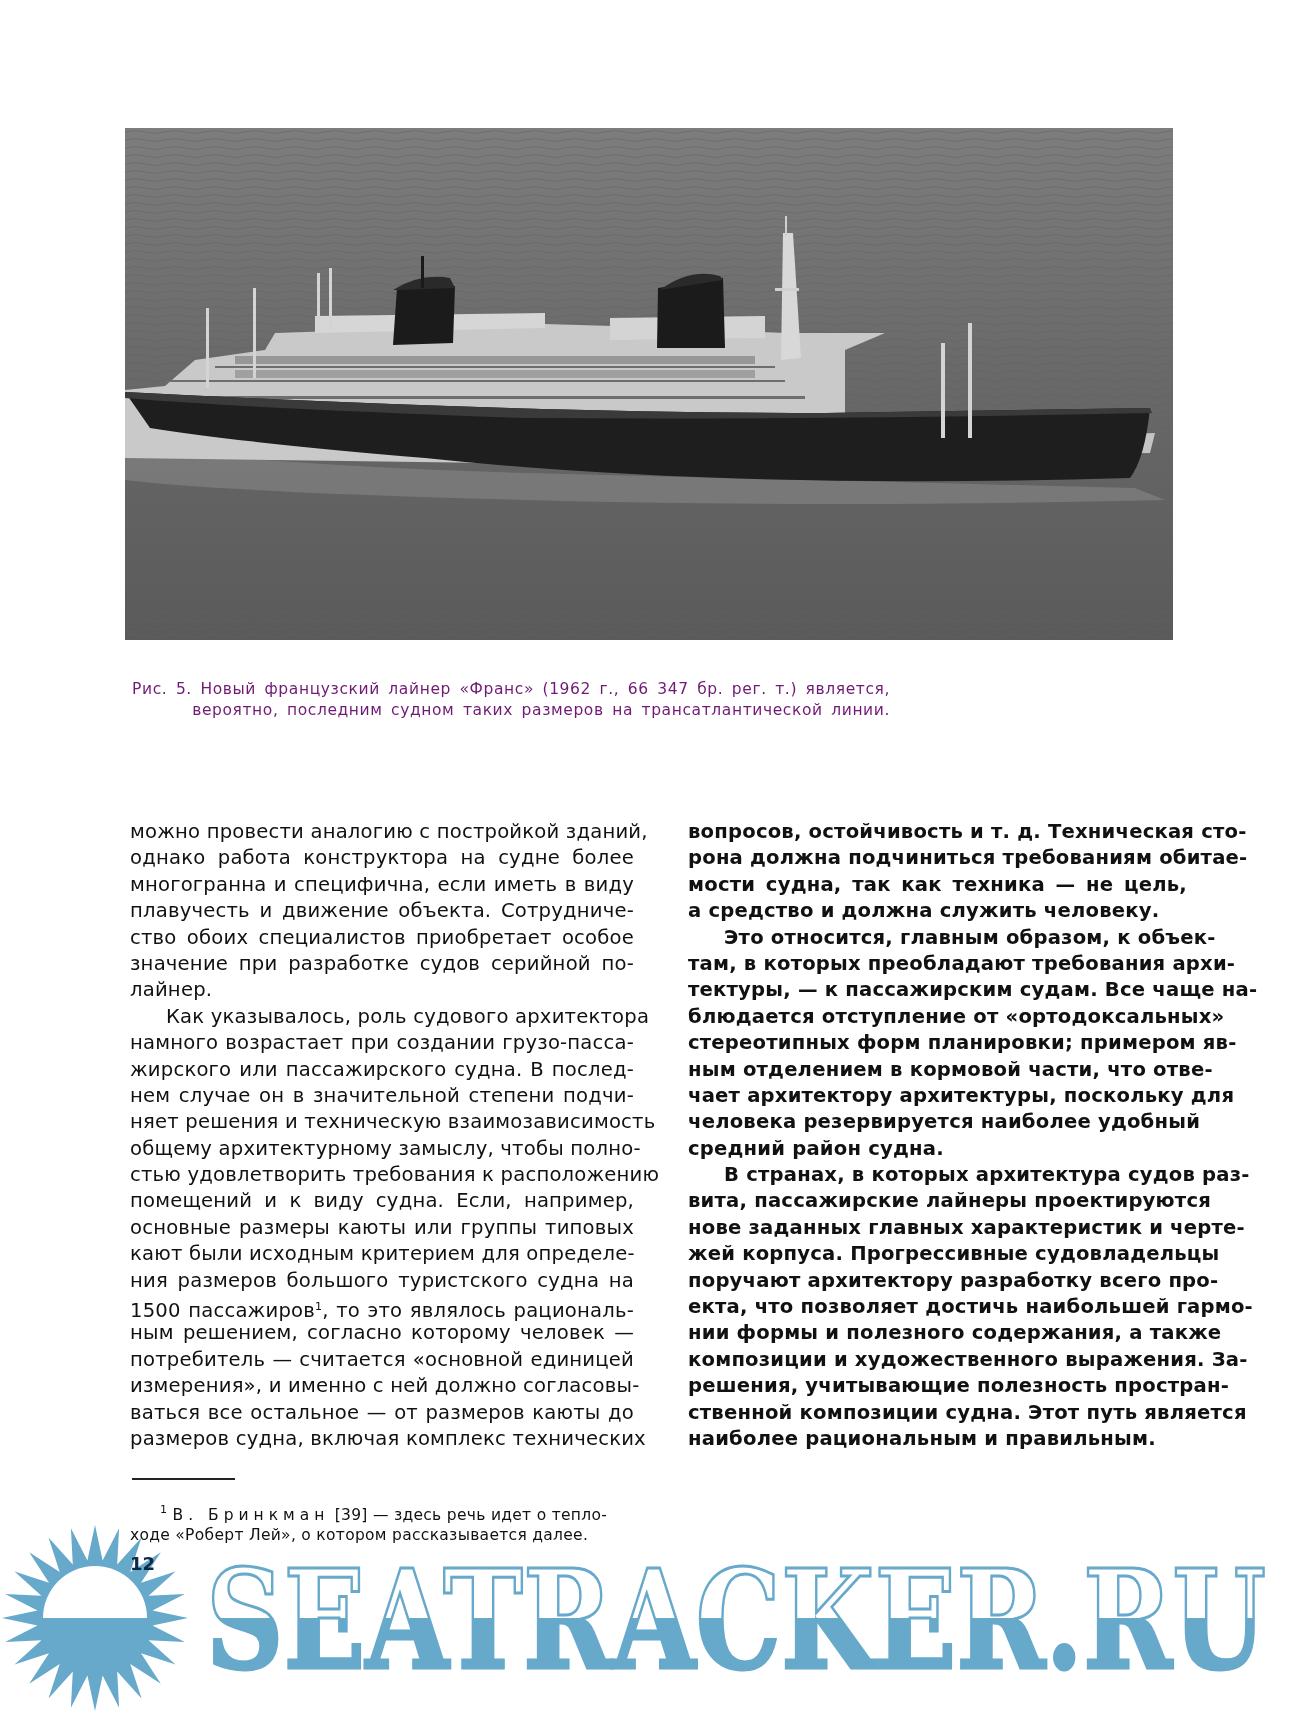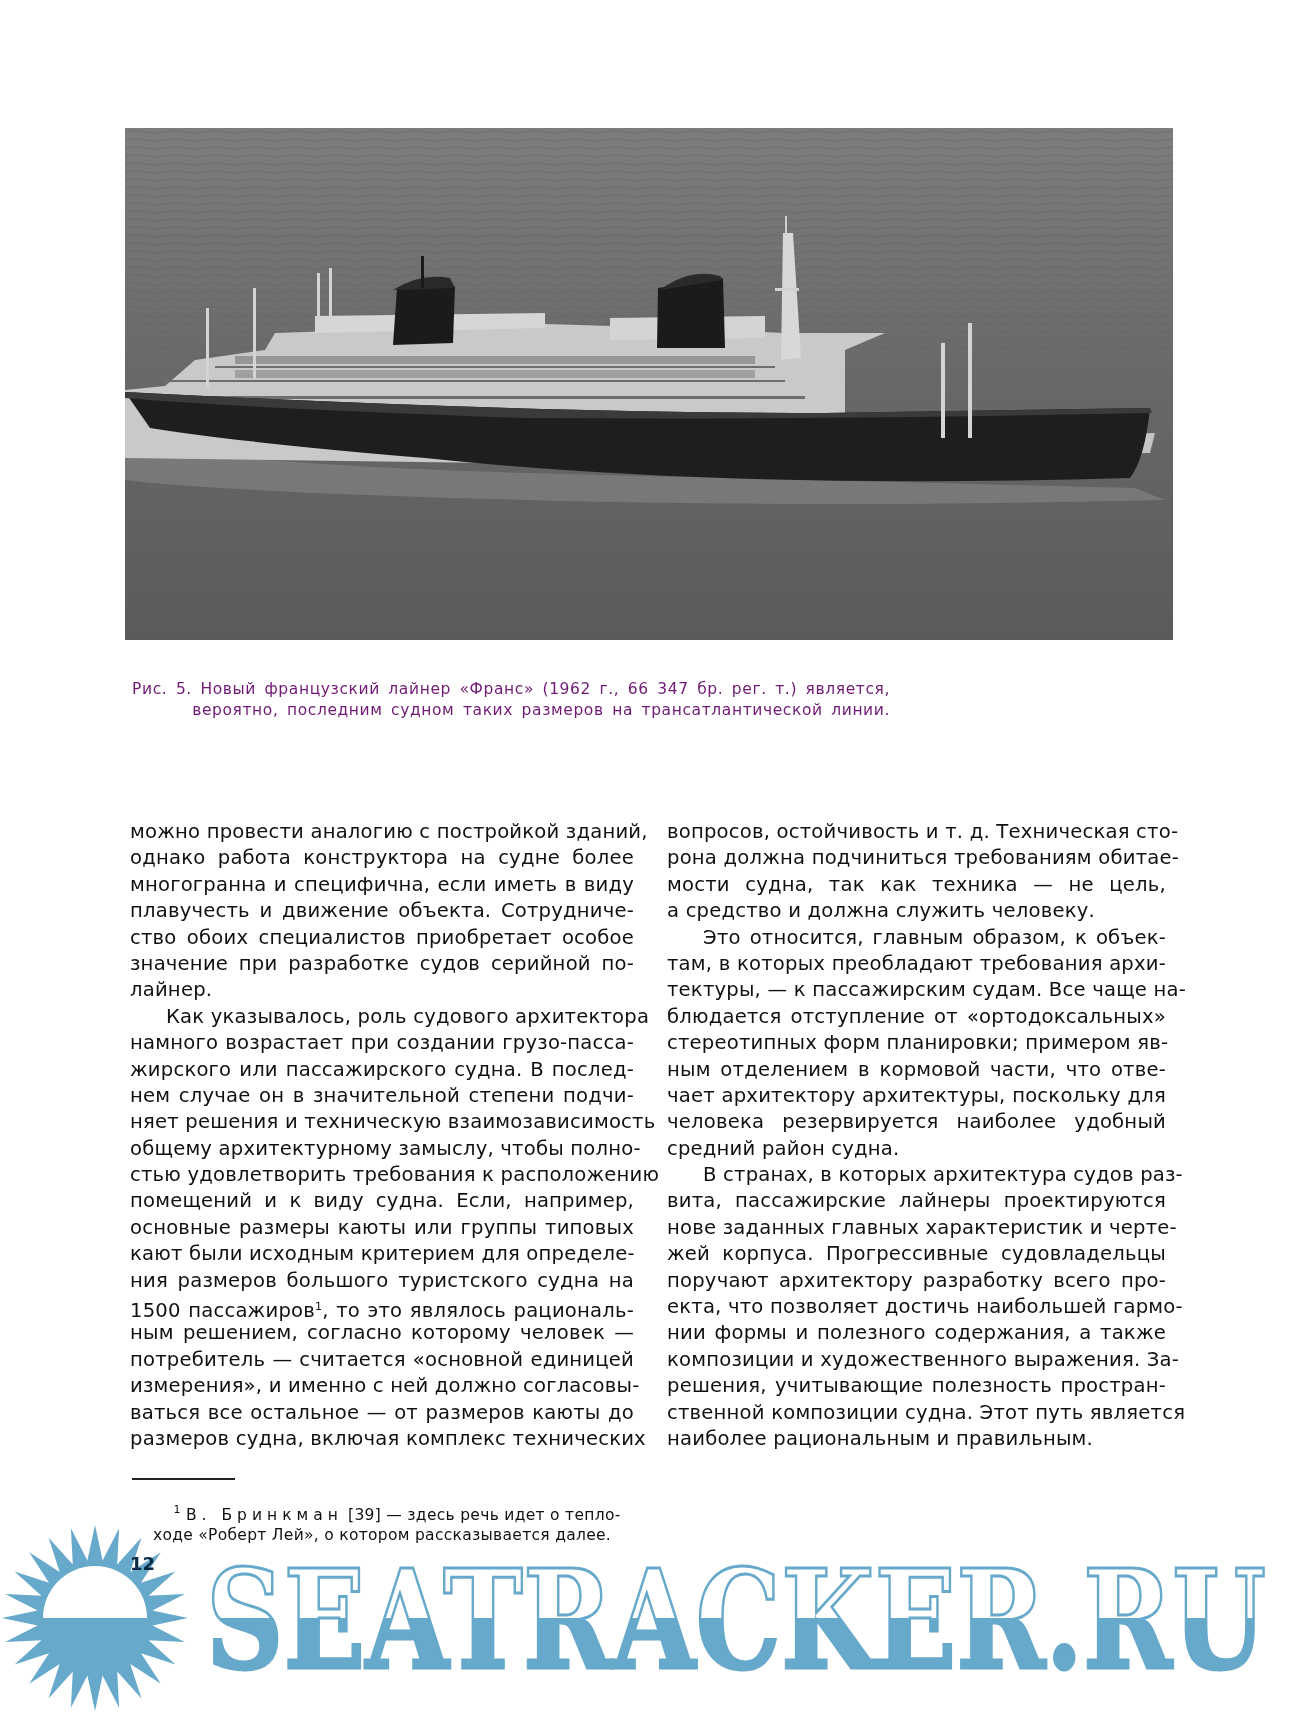--- a/index.html
+++ b/index.html
@@ -11,30 +11,30 @@
   .photo svg { display: block; }
 
   .caption { position: absolute; left: 130px; top: 679px; width: 760px;
              font-size: 15.5px; line-height: 21px; letter-spacing: 0.6px;
              word-spacing: 3px; color: #701a75; text-align: right; }
   .caption div { white-space: nowrap; }
 
   .col { position: absolute; top: 819px; font-size: 19.6px; line-height: 26.4px;
          color: #111; letter-spacing: 0.2px; }
   .col.left { left: 130px; width: 504px; }
-  .col.right { left: 667px; width: 499px; }
+  .col.right { left: 688px; width: 499px; font-weight: bold; }
   .col .ln { display: block; height: 26.4px; white-space: nowrap; text-align: justify;
              text-align-last: justify; }
   .col .ln.last { text-align-last: left; }
   .col .ln.indent { padding-left: 36px; }
   sup { font-size: 11px; vertical-align: 7px; }
 
   .fn-rule { position: absolute; left: 132px; top: 1478px; width: 103px; height: 1.5px; background: #222; }
   .footnote { position: absolute; left: 130px; top: 1500px; width: 504px;
-              font-size: 15.5px; line-height: 20px; color: #111; letter-spacing: 0.3px; text-align: center; }
+              font-size: 15.5px; line-height: 20px; color: #111; letter-spacing: 0.3px; }
   .footnote .ln { display: block; white-space: nowrap; }
   .footnote .ln.first { padding-left: 30px; }
   .spaced { letter-spacing: 5px; }
 
   .page-num { position: absolute; left: 130px; top: 1553px; font-size: 18px; font-weight: bold;
               color: #0b2a45; font-family: "DejaVu Sans", sans-serif; }
 
   .wm-sun { position: absolute; left: 0; top: 1523px; }
   .wm-text { position: absolute; left: 200px; top: 1556px; }
 </style>

